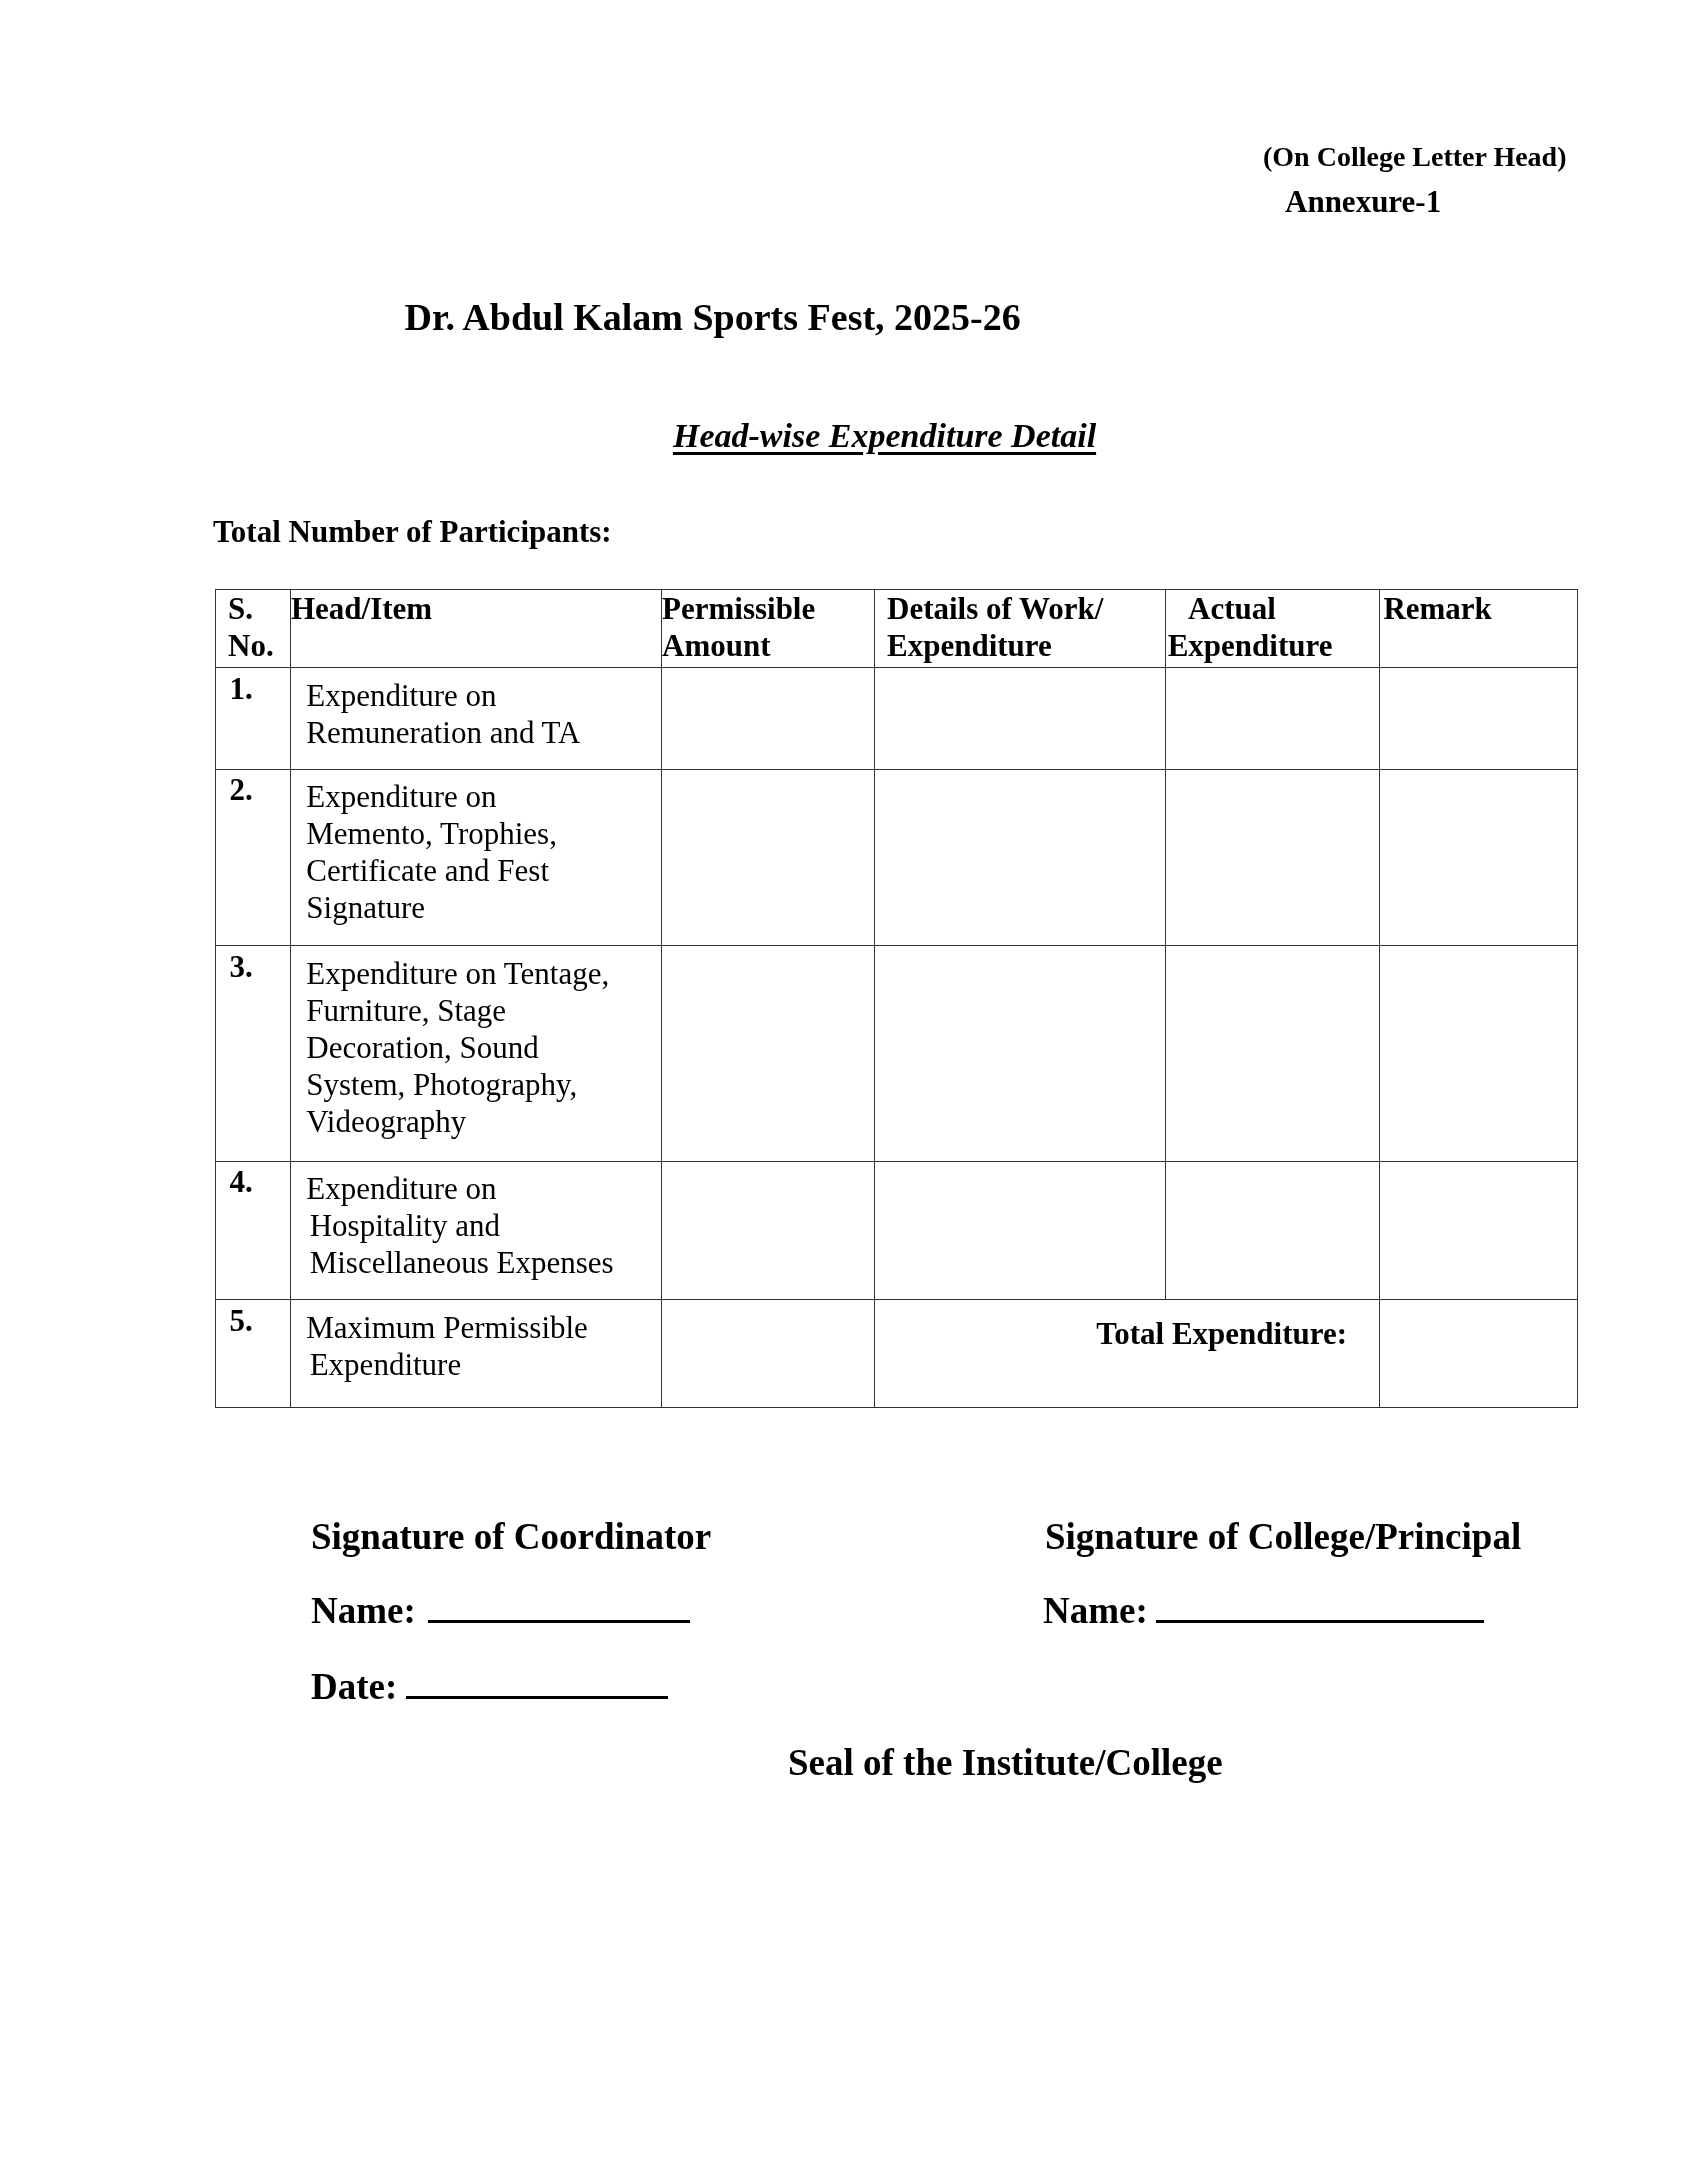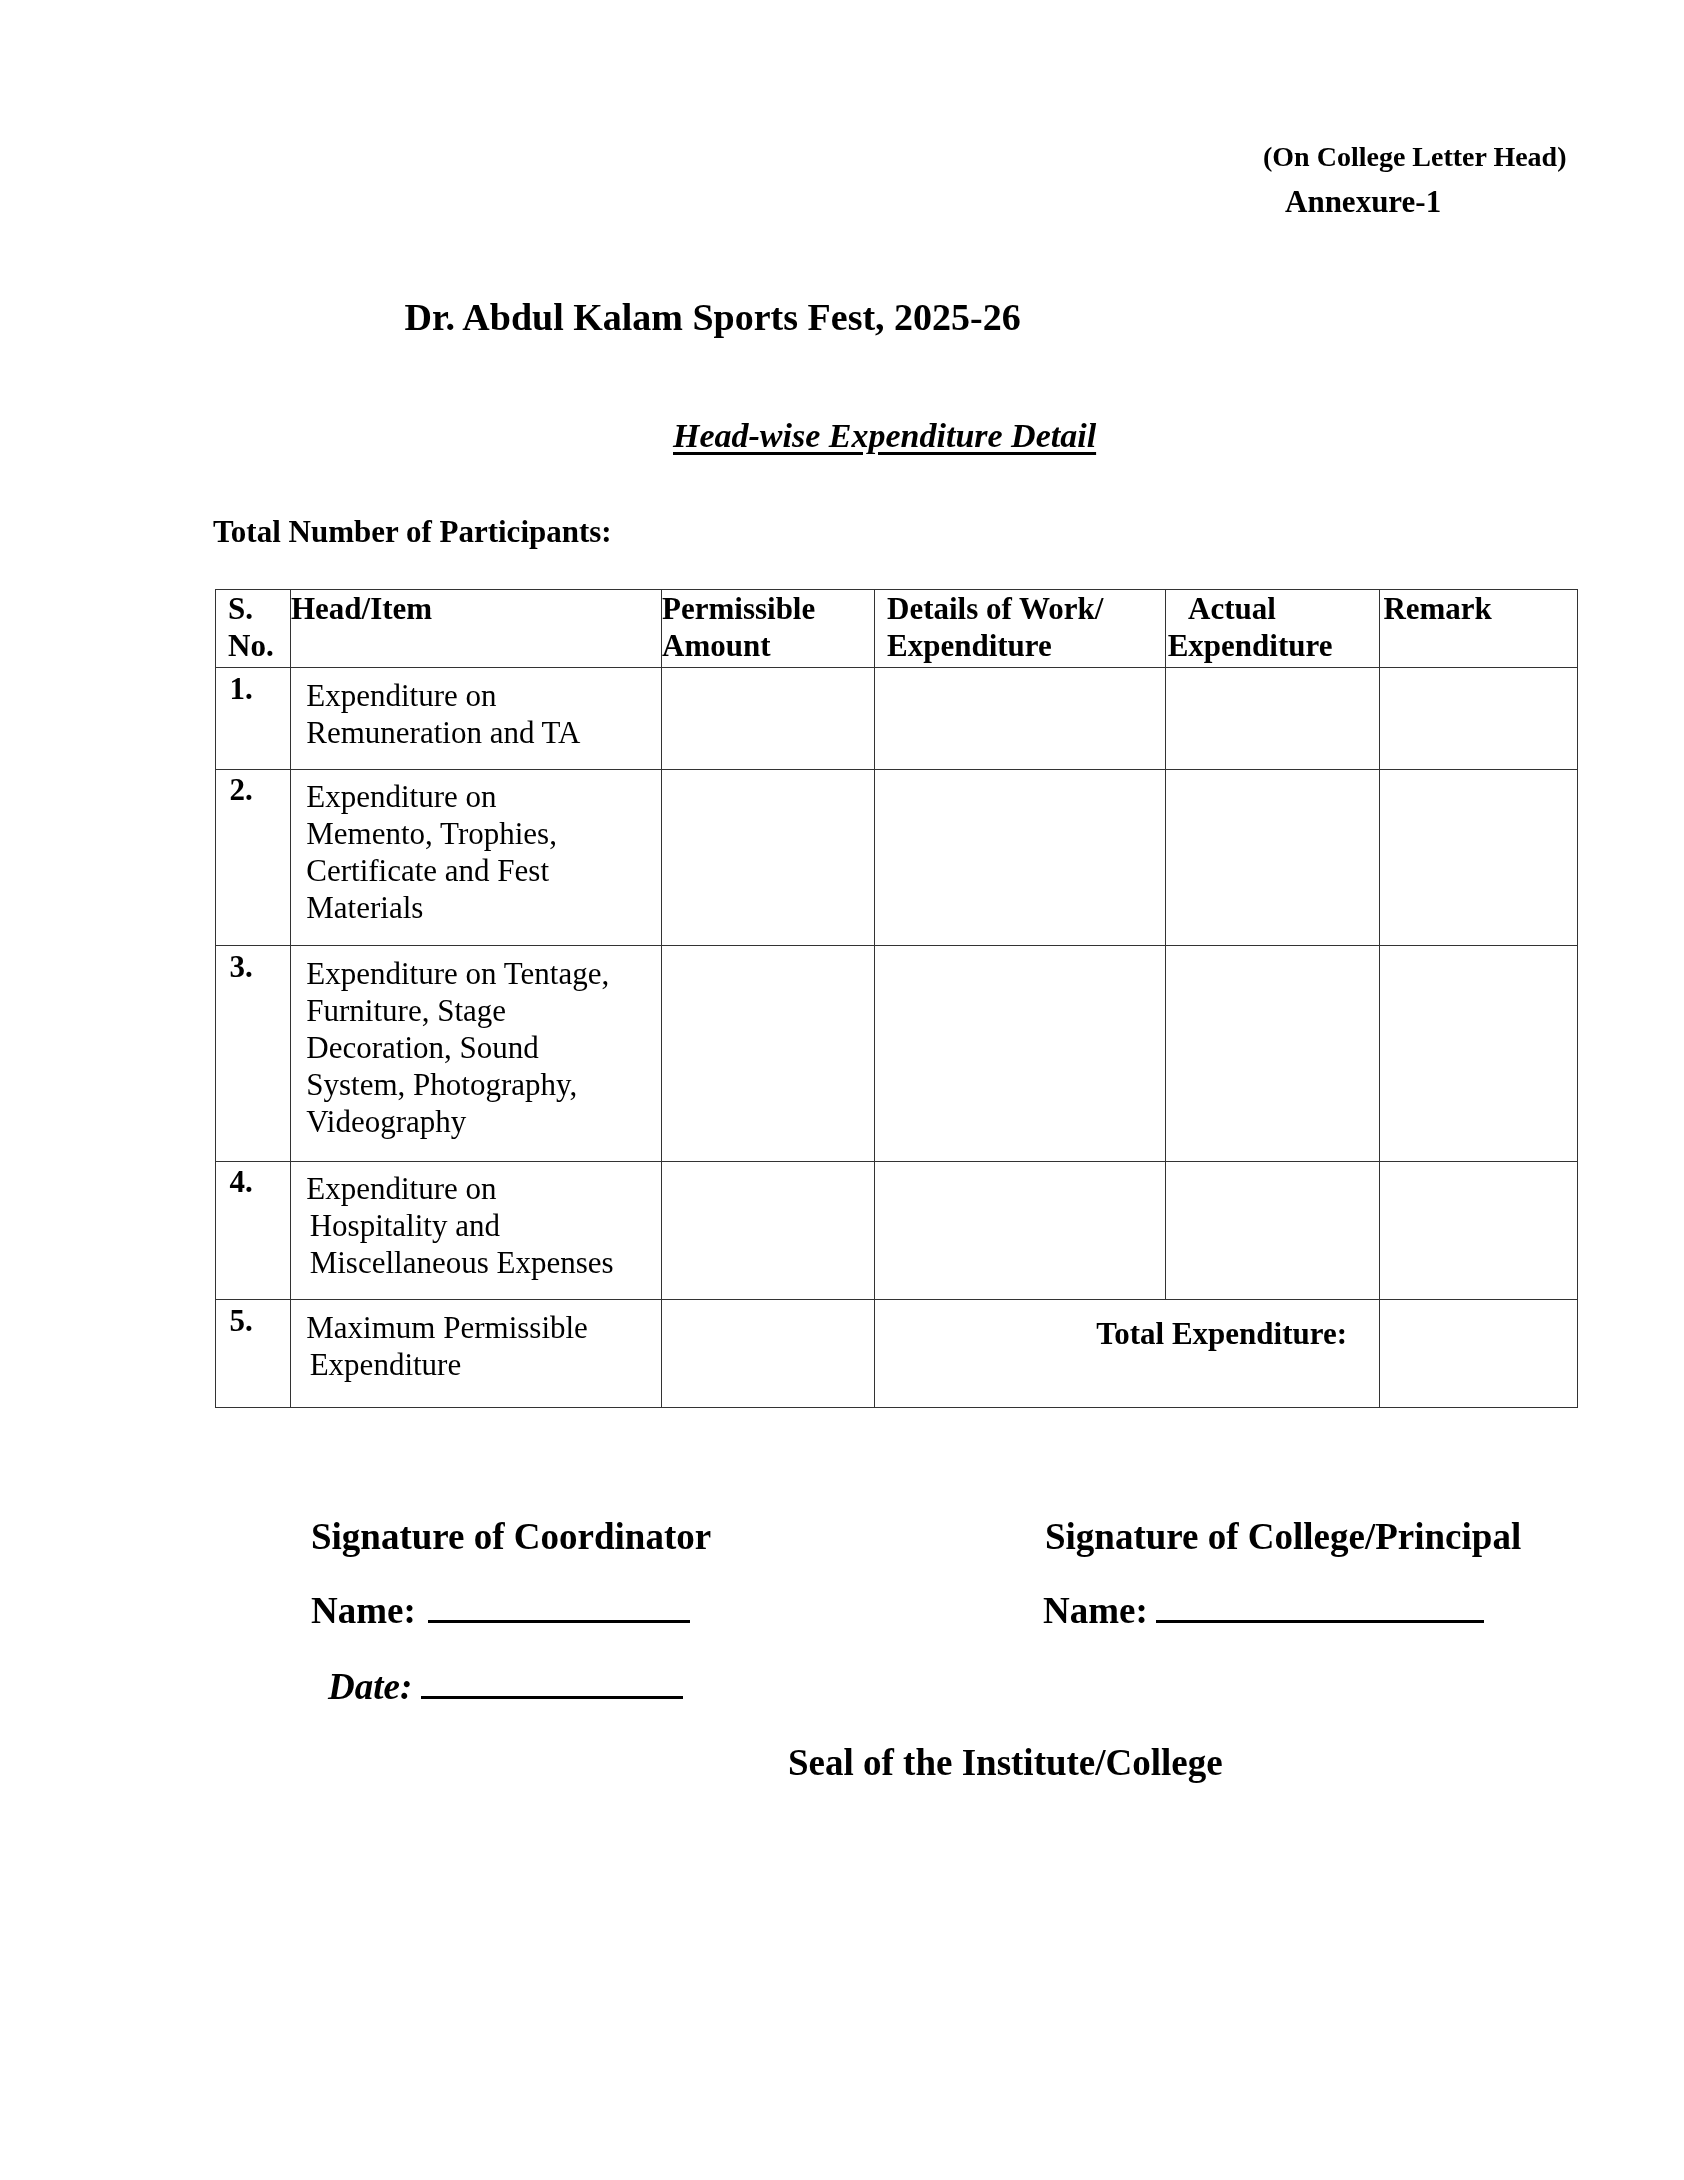--- a/index.html
+++ b/index.html
@@ -32,21 +32,21 @@
   .sno { font-weight: bold; padding-left: 13.6px !important; padding-top: 1.7px !important; }
   .item { padding-left: 15.3px !important; padding-top: 8.5px !important; }
   .r1 td { height: 92px; } .r2 td { height: 167px; } .r3 td { height: 206px; }
   .r4 td { height: 129px; } .r5 td { height: 92px; }
   .total-label { text-align: right; font-weight: bold; padding-right: 32px !important; padding-top: 15.3px !important; }
 
   .sig { font-size: 37px; font-weight: bold; }
   #sig-coord { left: 311px; top: 1515px; }
   #sig-dir { left: 1045px; top: 1515px; }
   #name-coord { left: 311px; top: 1589px; }
-  #date-coord { left: 328px; top: 1665px; font-style: italic; }
+  #date-coord { left: 311px; top: 1665px; }
   #name-dir { left: 1043px; top: 1589px; }
   #seal { left: 788px; top: 1741px; }
   .blank { display: inline-block; border-bottom: 3.4px solid #000; vertical-align: baseline; margin-left: 12px; height: 17px; }
   .blank.w1 { width: 262px; } .blank.w2 { width: 262px; } .blank.w3 { width: 328px; }
 </style>
 </head>
 <body>
 
 <div class="abs" id="letterhead">(On College Letter Head)</div>
 <div class="abs" id="annexure">Annexure-1</div>
@@ -103,21 +103,21 @@
     <td></td>
     <td></td>
   </tr>
 
   <tr class="r2">
     <td class="sno">2.</td>
     <td class="item" style="padding-left:12px">
       <div>Expenditure on</div>
       <div>Memento, Trophies,</div>
       <div>Certificate and Fest</div>
-      <div>Materials</div>
+      <div>Signature</div>
     </td>
     <td></td>
     <td></td>
     <td></td>
     <td></td>
   </tr>
 
   <tr class="r3">
     <td class="sno">3.</td>
     <td class="item">

